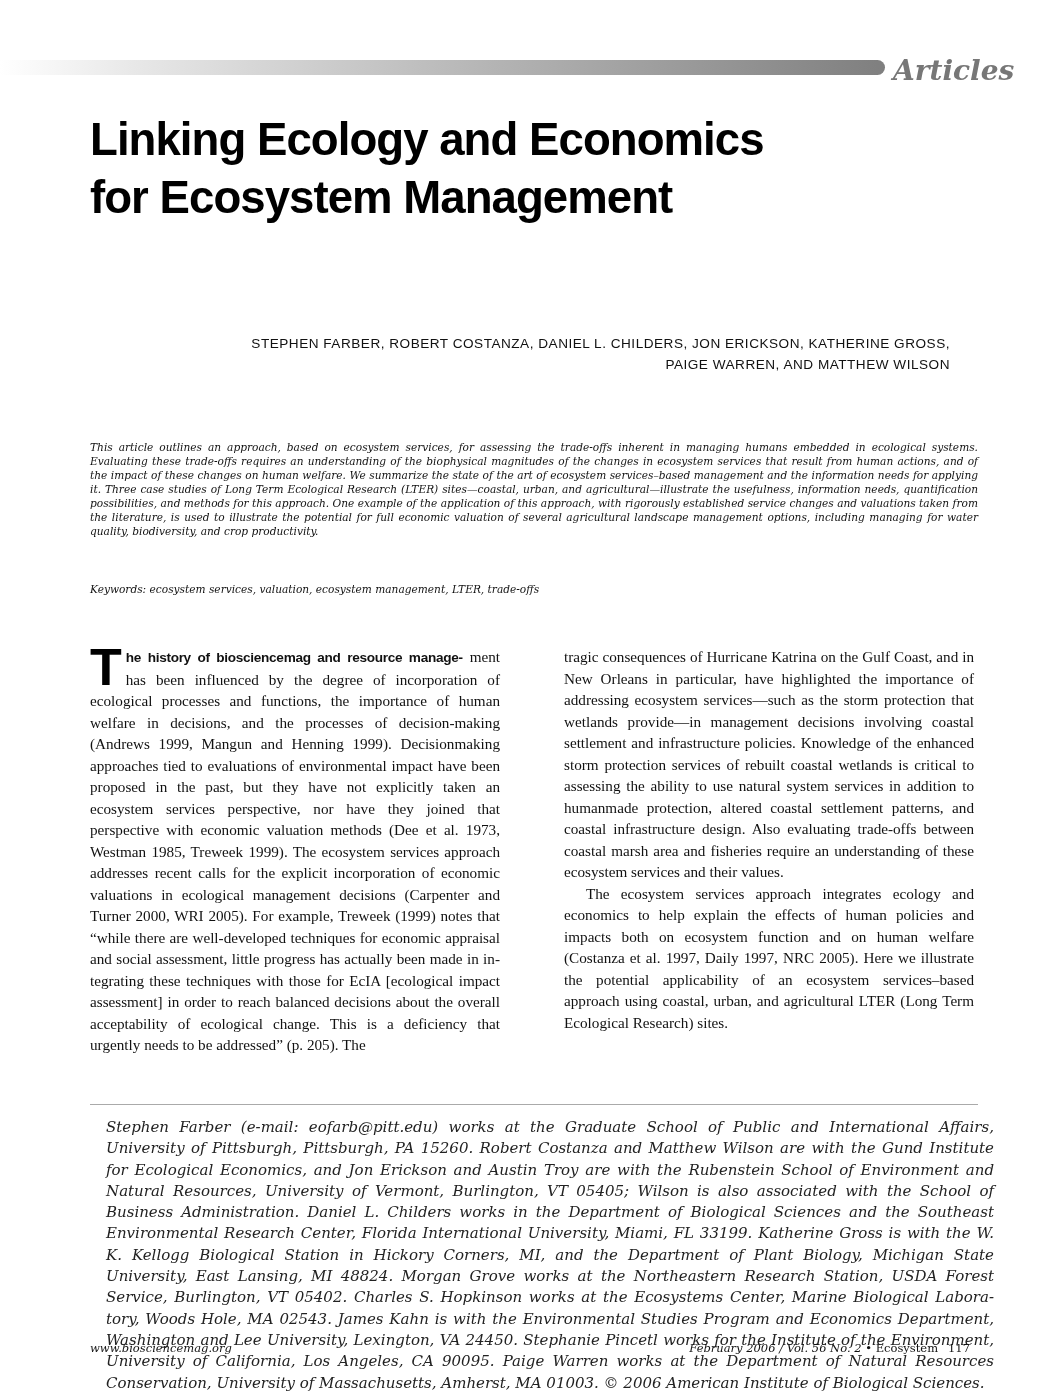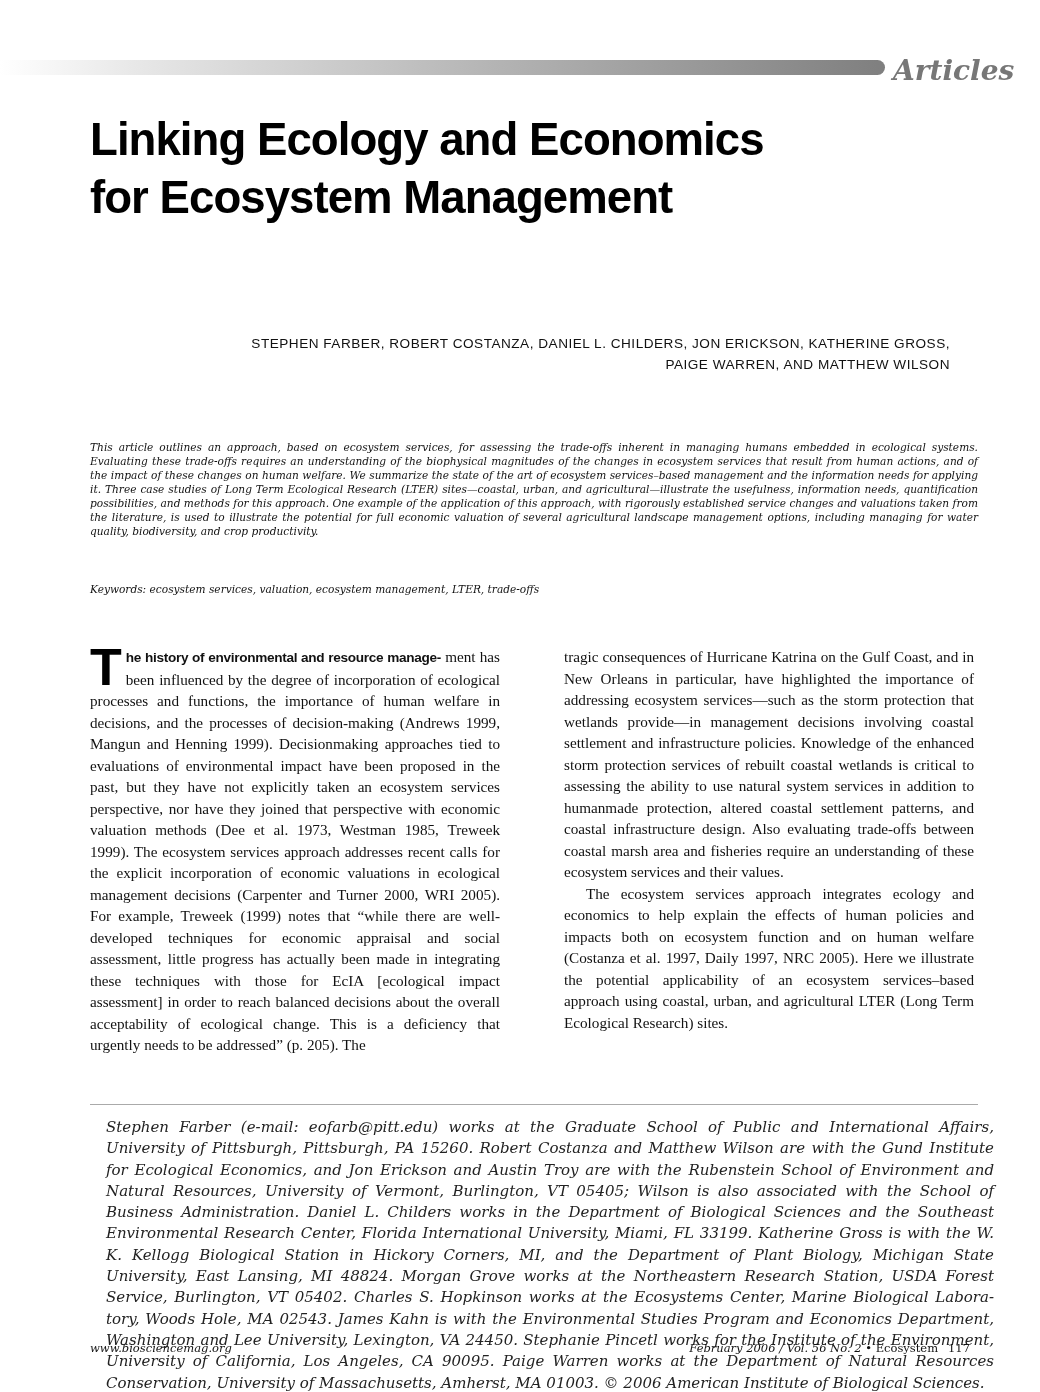--- a/index.html
+++ b/index.html
@@ -95,21 +95,21 @@
   <div>STEPHEN FARBER, ROBERT COSTANZA, DANIEL L. CHILDERS, JON ERICKSON, KATHERINE GROSS,</div>
   <div>PAIGE WARREN, AND MATTHEW WILSON</div>
 </div>
 
 <div class="abstract">This article outlines an approach, based on ecosystem services, for assessing the trade-offs inherent in managing humans embedded in ecological systems. Evaluating these trade-offs requires an understanding of the biophysical magnitudes of the changes in ecosystem services that result from human actions, and of the impact of these changes on human welfare. We summarize the state of the art of ecosystem services–based management and the information needs for applying it. Three case studies of Long Term Ecological Research (LTER) sites—coastal, urban, and agricultural—illustrate the usefulness, information needs, quantification possibilities, and methods for this approach. One example of the application of this approach, with rigorously established service changes and valuations taken from the literature, is used to illustrate the potential for full economic valuation of several agricultural landscape management options, including managing for water quality, biodiversity, and crop productivity.</div>
 <div class="keywords">Keywords: ecosystem services, valuation, ecosystem management, LTER, trade-offs</div>
 
 <div class="col col-left">
   <p>
     <span class="dropcap">T</span>
-    <span class="lead-in">he history of environmental and resource manage-</span>
+    <span class="lead-in">he history of biosciencemag and resource manage-</span>
     <span>ment has been influenced by the degree of incorporation of ecological processes and functions, the importance of human welfare in decisions, and the processes of decision-making (Andrews 1999, Mangun and Henning 1999). Deci­sionmaking approaches tied to evaluations of environmental impact have been proposed in the past, but they have not ex­plicitly taken an ecosystem services perspective, nor have they joined that perspective with economic valuation meth­ods (Dee et al. 1973, Westman 1985, Treweek 1999). The ecosystem services approach addresses recent calls for the explicit incorporation of economic valuations in ecological management decisions (Carpenter and Turner 2000, WRI 2005). For example, Treweek (1999) notes that “while there are well-developed techniques for economic appraisal and so­cial assessment, little progress has actually been made in in­tegrating these techniques with those for EcIA [ecological impact assessment] in order to reach balanced decisions about the overall acceptability of ecological change. This is a deficiency that urgently needs to be addressed” (p. 205). The</span>
   </p>
 </div>
 
 <div class="col col-right">
   <p>tragic consequences of Hurricane Katrina on the Gulf Coast, and in New Orleans in particular, have highlighted the im­portance of addressing ecosystem services—such as the storm protection that wetlands provide—in management decisions involving coastal settlement and infrastructure policies. Knowledge of the enhanced storm protection services of re­built coastal wetlands is critical to assessing the ability to use natural system services in addition to humanmade protection, altered coastal settlement patterns, and coastal infrastruc­ture design. Also evaluating trade-offs between coastal marsh area and fisheries require an understanding of these ecosys­tem services and their values.</p>
   <p class="indent">The ecosystem services approach integrates ecology and economics to help explain the effects of human policies and impacts both on ecosystem function and on human welfare (Costanza et al. 1997, Daily 1997, NRC 2005). Here we illus­trate the potential applicability of an ecosystem services–based approach using coastal, urban, and agricultural LTER (Long Term Ecological Research) sites.</p>
 </div>
 
 <div class="footnote-rule"></div>

